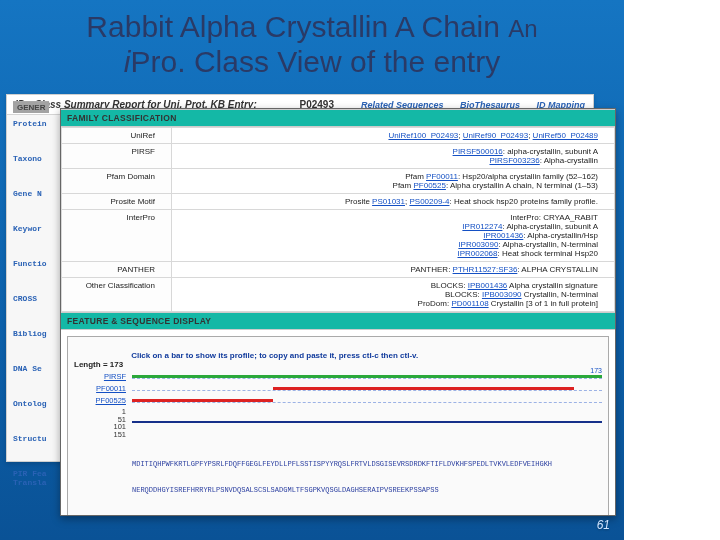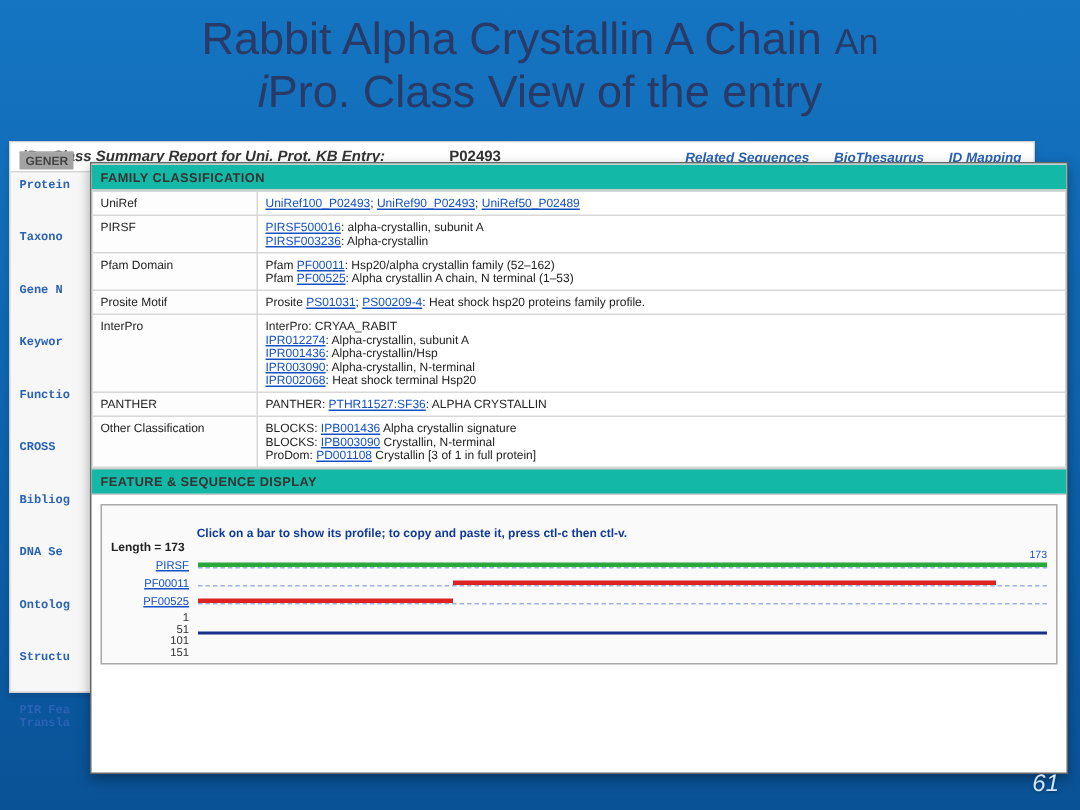--- a/index.html
+++ b/index.html
@@ -1,18 +1,18 @@
 <!DOCTYPE html>
 <html><head>
 <meta charset="utf-8">
 <style>
   * { box-sizing: border-box; margin: 0; padding: 0; }
   html, body { width: 720px; height: 540px; overflow: hidden; font-family: Arial, Helvetica, sans-serif; }
   .slide {
-    width: 720px; height: 540px;
+    width: 624px; height: 540px;
     background: linear-gradient(180deg, #1575c2 0%, #0c60aa 60%, #0a5296 100%);
     position: relative;
   }
   .title {
     text-align: center;
     padding: 10px 20px 6px;
     color: #2a3a66;
     font-size: 30px;
     line-height: 1.15;
     font-weight: 400;
@@ -46,21 +46,21 @@
     box-shadow: 0 3px 8px rgba(0,0,0,0.35);
     font-size: 8px; color: #222;
     overflow: hidden;
   }
   .sec-head {
     background: #14b8a6; color: #333; font-weight: bold;
     padding: 3px 6px; border-top: 1px solid #ccc; border-bottom: 1px solid #ccc;
     font-size: 8.5px; letter-spacing: .3px;
   }
   table.cls { width: 100%; border-collapse: collapse; }
-  table.cls td { border: 1px solid #d8d8d8; padding: 3px 5px; vertical-align: top; }
+  table.cls td { border: 1px solid #d8d8d8; padding: 3px 16px; vertical-align: top; text-align: right; }
   table.cls td.k { width: 110px; color: #222; background: #fdfdfd; }
   .lnk { color: #1450c4; text-decoration: underline; }
   .txt { color: #222; }
   .feature-box {
     margin: 6px; border: 1px solid #aaa; background: #fafafa;
     padding: 4px 6px; font-size: 8px;
   }
   .fb-top { display: flex; align-items: center; gap: 8px; }
   .fb-top .len { font-weight: bold; color: #222; margin-top: 19px; }
   .fb-top .hint { color: #103a9c; font-weight: bold; font-size: 8px; }
@@ -73,21 +73,21 @@
   }
   .seg { position: absolute; height: 3px; top: 0; }
   .seg.green { background: #2aa83a; }
   .seg.red { background: #d22; }
   .seg.navy { background: #16308a; }
   .end173 { position: absolute; right: 0; top: -8px; color: #1450c4; font-size: 7px; }
   .seq { margin-top: 4px; font-family: "Courier New", monospace; font-size: 7px; color: #2b3fa0; line-height: 1.25; word-break: break-all; white-space: pre-wrap; padding-left: 58px; }
   .seq .row { display: block; }
   .pagenum {
     position: absolute; right: 14px; bottom: 8px;
-    color: #cfe4ff; font-style: italic; font-size: 16px;
+    color: #cfe4ff; font-style: italic; font-size: 12px;
     text-shadow: 0 1px 2px rgba(0,0,0,.3);
   }
 </style>
 </head>
 <body>
 
 <div class="slide">
   <div class="title">
     <span>Rabbit Alpha Crystallin A Chain</span>
     <span class="an">An</span><br>
@@ -213,18 +213,22 @@
         </div>
         <div class="track">
           <span class="lab small" style="white-space:pre-line;text-align:right">1
 51
 101
 151</span>
           <div class="bar" style="border-bottom:none">
             <div class="seg navy" style="left:0;width:100%;height:2px"></div>
           </div>
         </div>
+        <div class="seq">
+          <span class="row">MDITIQHPWFKRTLGPFYPSRLFDQFFGEGLFEYDLLPFLSSTISPYYRQSLFRTVLDSGISEVRSDRDKFTIFLDVKHFSPEDLTVKVLEDFVEIHGKH</span>
+          <span class="row">NERQDDHGYISREFHRRYRLPSNVDQSALSCSLSADGMLTFSGPKVQSGLDAGHSERAIPVSREEKPSSAPSS</span>
+        </div>
       </div>
     </div>
   </div>
 
   <div class="pagenum">61</div>
 </div>
 
 </body></html>

